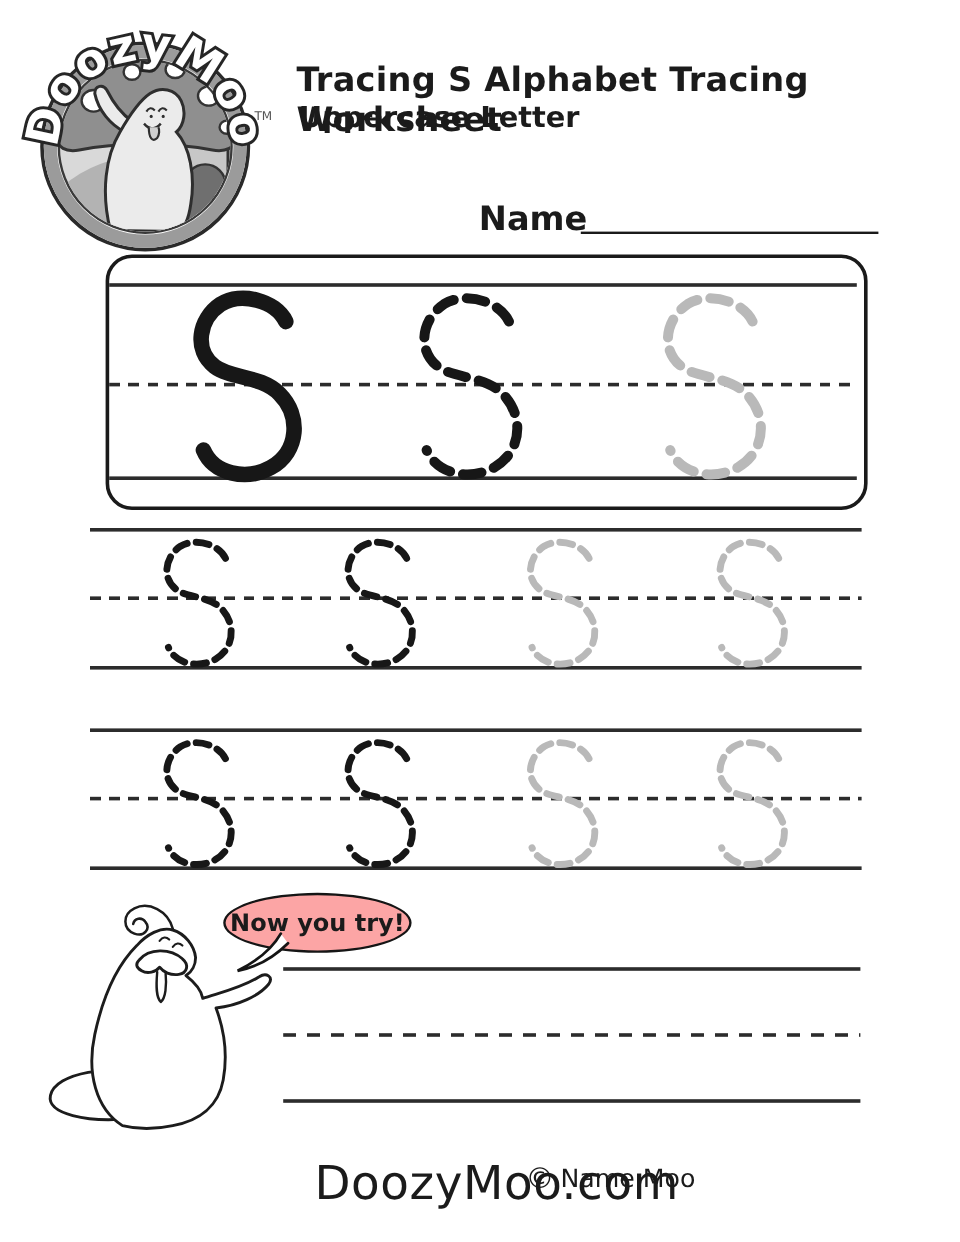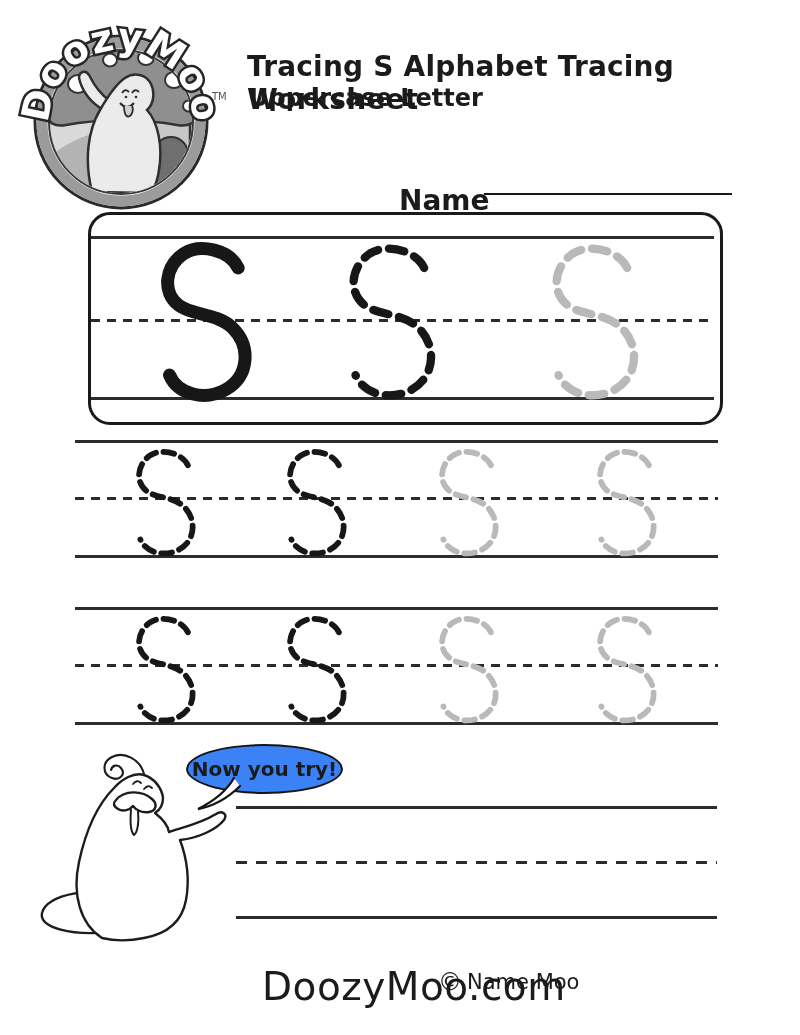--- a/index.html
+++ b/index.html
@@ -13,21 +13,21 @@
   .solid-line{height:2.5px;background:#2c2c2c;}
   .dash-line{height:2.5px;background:repeating-linear-gradient(90deg,#2c2c2c 0 9px,transparent 9px 16px);}
   .dash-line-big{height:3px;background:repeating-linear-gradient(90deg,#2c2c2c 0 11px,transparent 11px 20px);}
   .title1{font-size:28px;font-weight:600;letter-spacing:.2px;}
   .title2{font-size:24px;font-weight:600;}
   .name-label{font-size:28px;font-weight:600;}
   .trace-box{border:3px solid #1a1a1a;border-radius:22px;}
   .bubble{
     border:2.5px solid #151515;border-radius:50%;
     display:flex;align-items:center;justify-content:center;
-    font-size:20px;font-weight:600;background:#3b82f6;z-index:4;
+    font-size:20px;font-weight:600;background:#fca5a5;z-index:4;
   }
   .footer-site{font-size:39px;font-weight:400;letter-spacing:.5px;}
   .footer-copy{font-size:21px;font-weight:500;display:flex;align-items:center;gap:5px;}
   .copy-symbol{font-size:24px;line-height:1;}
   .letter{z-index:3;}
 </style>
 </head>
 <body>
 
 <div id="page">
@@ -73,21 +73,21 @@
       <text font-size="38" font-weight="bold" fill="#ffffff" stroke="#262626" stroke-width="5" style="paint-order:stroke;letter-spacing:1px;">
         <textPath href="#brandArc" startOffset="50%" text-anchor="middle">DoozyMoo</textPath>
       </text>
       <text x="186" y="78" font-size="10" fill="#555">TM</text>
     </g>
   </svg>
 
   <div class="abs title1" style="left:247px;top:50px;">Tracing S Alphabet Tracing Worksheet</div>
   <div class="abs title2" style="left:249px;top:84px;">Uppercase Letter</div>
 
-  <div class="abs name-label" style="left:399px;top:166px;margin-top:18px;">Name</div>
+  <div class="abs name-label" style="left:399px;top:166px;">Name</div>
   <div class="abs" style="left:484px;top:193px;width:248px;height:2px;background:#1a1a1a;"></div>
 
   <div class="abs trace-box" style="left:88px;top:212px;width:629px;height:207px;"></div>
   <div class="abs solid-line" style="left:91px;top:236px;width:623px;"></div>
   <div class="abs dash-line" style="left:91px;top:319px;width:623px;"></div>
   <div class="abs solid-line" style="left:91px;top:397px;width:623px;"></div>
 
   <div class="abs solid-line" style="left:75px;top:440px;width:643px;"></div>
   <div class="abs dash-line" style="left:75px;top:497px;width:643px;"></div>
   <div class="abs solid-line" style="left:75px;top:555px;width:643px;"></div>

